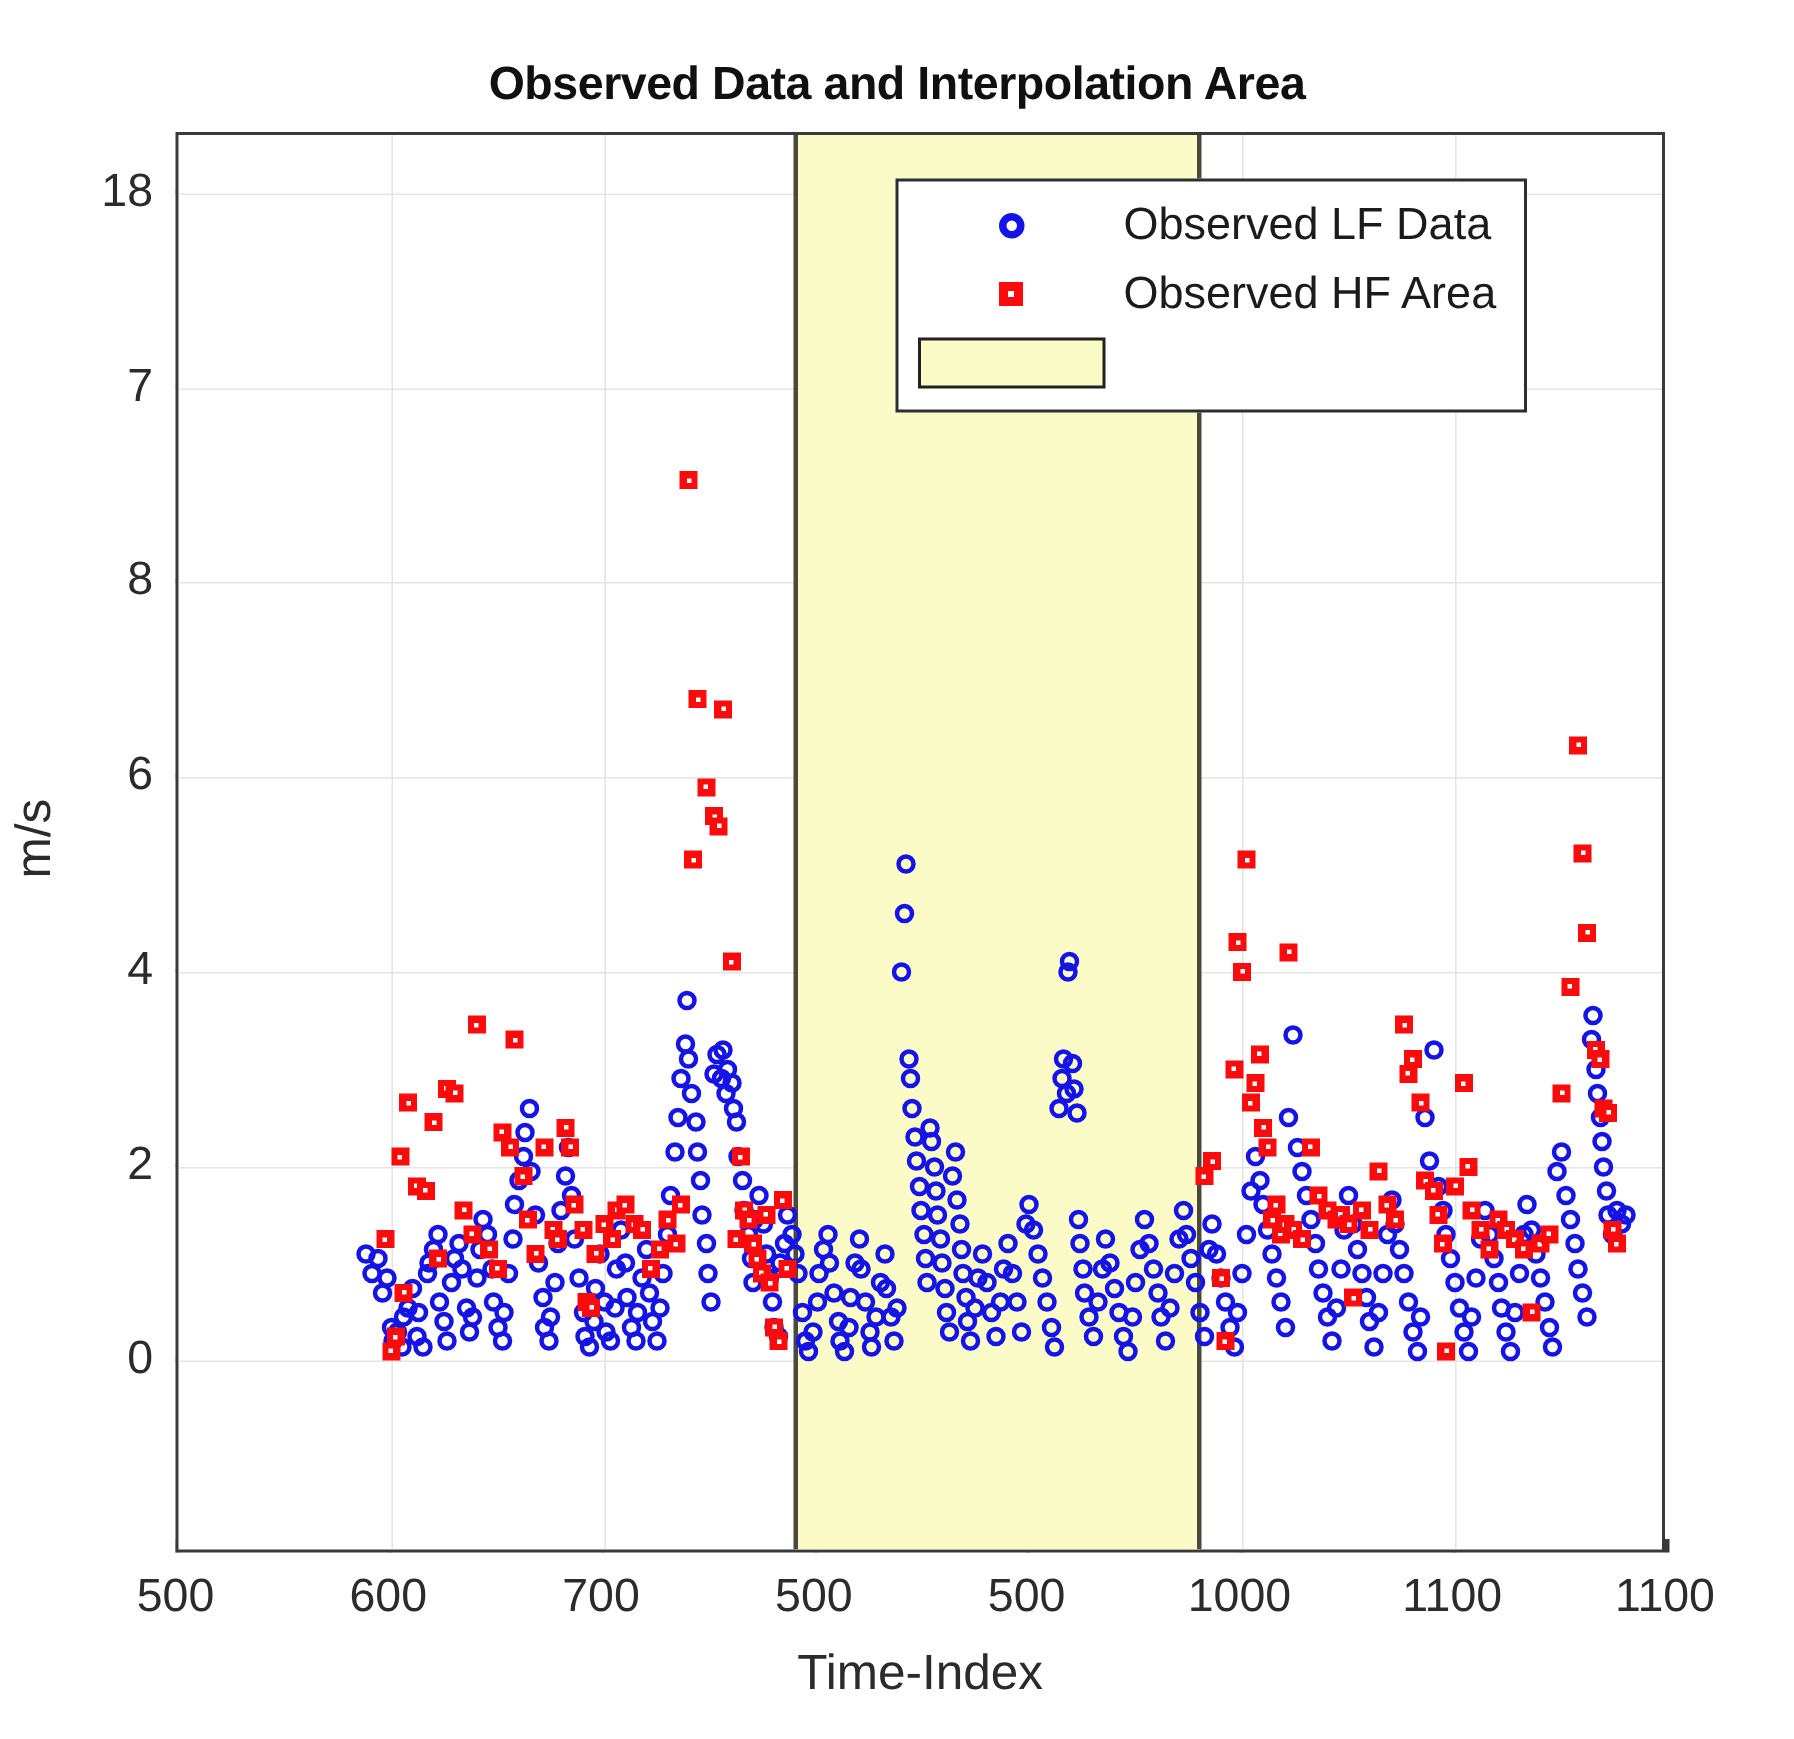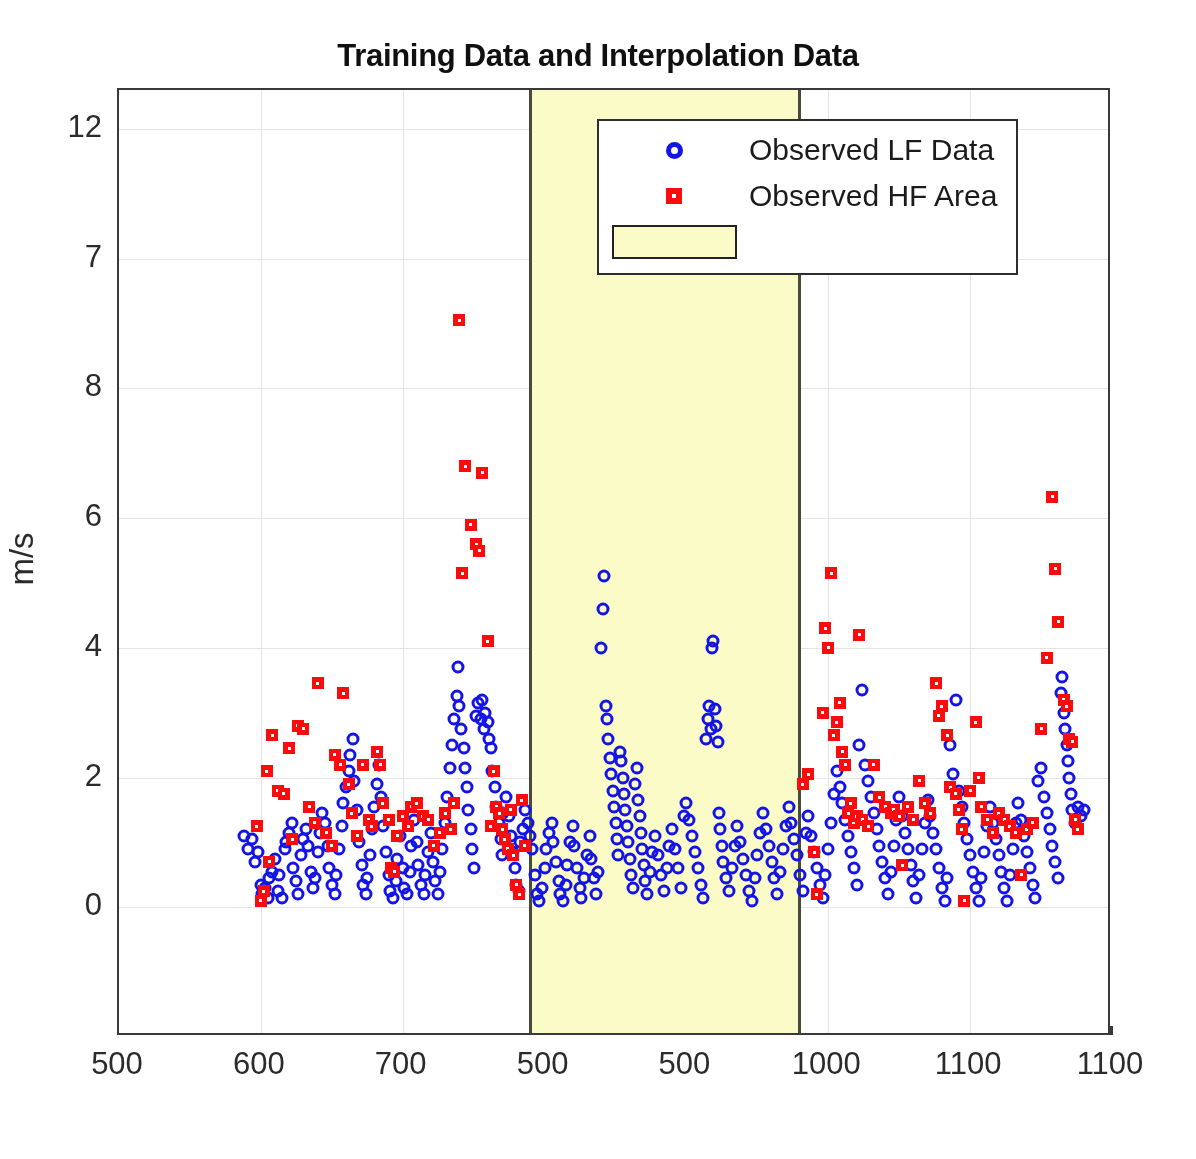--- a/index.html
+++ b/index.html
@@ -68,32 +68,33 @@
   .key-circle{width:17px;height:17px;border-radius:50%;border:5px solid #1414e6;box-sizing:border-box;}
   .key-square{width:16px;height:16px;background:#fb0b0b;position:relative;}
   .key-square::after{content:"";position:absolute;left:6px;top:6px;width:4px;height:4px;background:#fff;}
   .key-patch{width:125px;height:34px;background:#fbfbc8;border:2.5px solid #222;box-sizing:border-box;}
 </style>
 </head>
 <body>
 
 <div id="root">
 
-  <div id="chart-title">Training Data and Interpolation Data</div>
+  <div id="chart-title">Observed Data and Interpolation Area</div>
 
   <div id="yaxis-label">m/s</div>
+  <div id="xaxis-label">Time-Index</div>
 
   <div id="ytick-labels">
       <div class="ytick-label" style="top: 905.274px; left: 18px;">0</div>
       <div class="ytick-label" style="top: 775.548px; left: 18px;">2</div>
       <div class="ytick-label" style="top: 645.822px; left: 18px;">4</div>
       <div class="ytick-label" style="top: 516.096px; left: 18px;">6</div>
       <div class="ytick-label" style="top: 386.37px; left: 18px;">8</div>
       <div class="ytick-label" style="top: 256.644px; left: 18px;">7</div>
-      <div class="ytick-label" style="top: 126.918px; left: 18px;">12</div>
+      <div class="ytick-label" style="top: 126.918px; left: 18px;">18</div>
     </div>
   <div id="xtick-labels">
       <div class="xtick-label" style="left: 117px;">500</div>
       <div class="xtick-label" style="left: 258.857px;">600</div>
       <div class="xtick-label" style="left: 400.714px;">700</div>
       <div class="xtick-label" style="left: 542.571px;">500</div>
       <div class="xtick-label" style="left: 684.429px;">500</div>
       <div class="xtick-label" style="left: 826.286px;">1000</div>
       <div class="xtick-label" style="left: 968.143px;">1100</div>
       <div class="xtick-label" style="left: 1110px;">1100</div>

